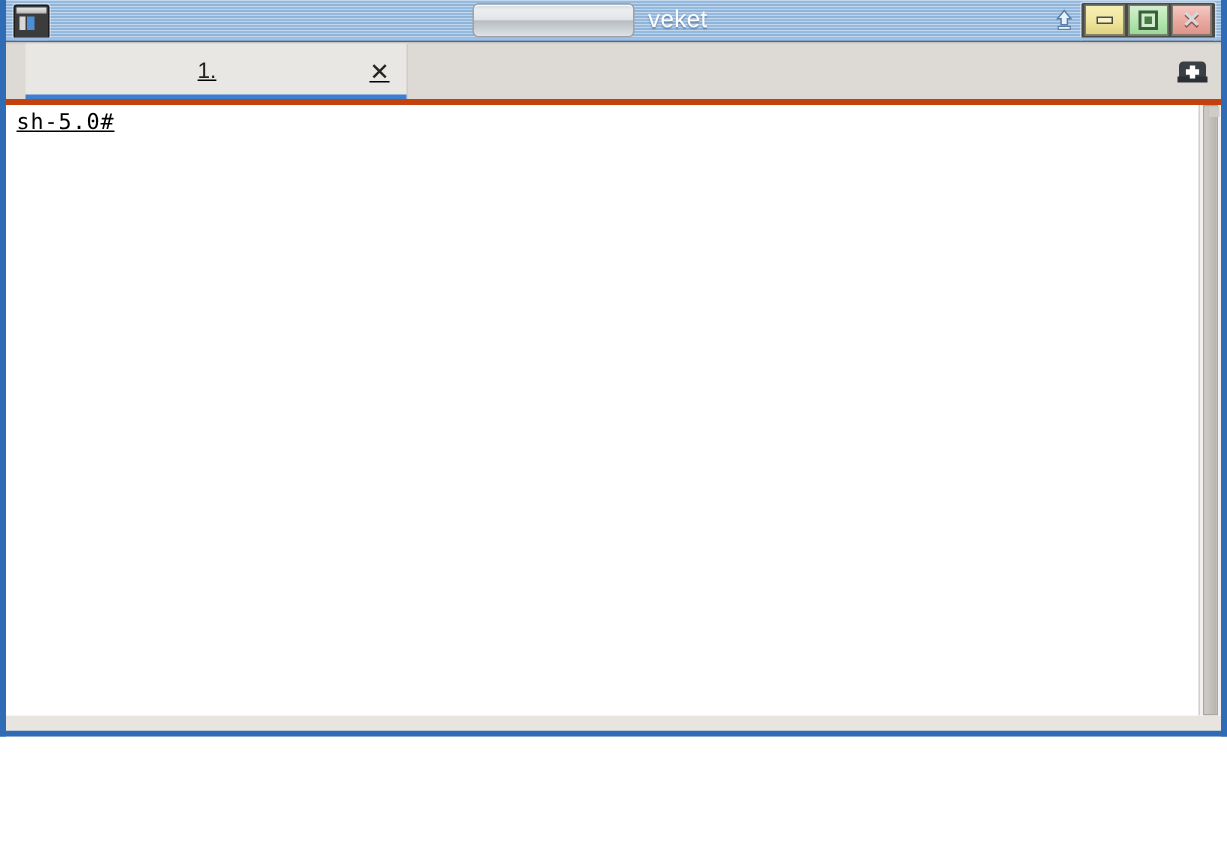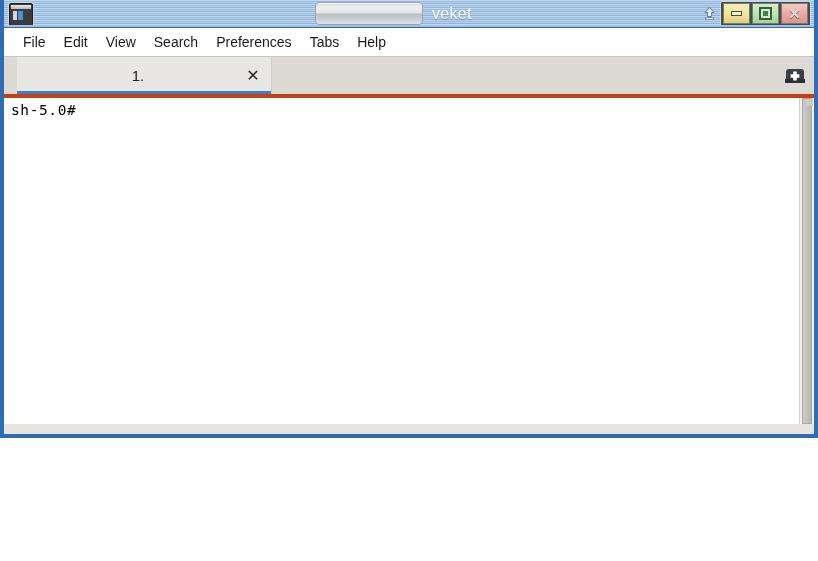--- a/index.html
+++ b/index.html
@@ -13,27 +13,28 @@
     overflow: hidden;
     font-family: "Liberation Sans", sans-serif;
   }
 
   
   .window {
     position: absolute;
     left: 0;
     top: 0;
     width: 818px;
-    height: 438px;
+    height: 491px;
     box-sizing: border-box;
     border: 4px solid #2f6cb5;
     border-top-width: 0;
     background: #e8e4e0;
     display: flex;
     flex-direction: column;
+    text-decoration: underline;
   }
 
   
   .titlebar {
     position: relative;
     height: 27px;
     flex: 0 0 27px;
     background:
       repeating-linear-gradient(
         to bottom,
@@ -340,29 +341,20 @@
         <span class="glyph-max">
             <i></i>
           </span>
       </div>
       <div class="winbtn close">
         <span class="glyph-close">✕</span>
       </div>
     </div>
   </div>
 
-  <div class="menubar">
-    <div class="menu-item">File</div>
-    <div class="menu-item">Edit</div>
-    <div class="menu-item">View</div>
-    <div class="menu-item">Search</div>
-    <div class="menu-item">Preferences</div>
-    <div class="menu-item">Tabs</div>
-    <div class="menu-item">Help</div>
-  </div>
 
   <div class="tabbar">
     <div class="tab active">
       <span class="tab-label">1.</span>
       <span class="tab-close">✕</span>
     </div>
 
     <div class="newtab-btn">
       <svg width="22" height="22" viewBox="0 0 22 22">
         <rect x="2" y="5" width="18" height="13" rx="3" fill="#3a3f45"></rect>

